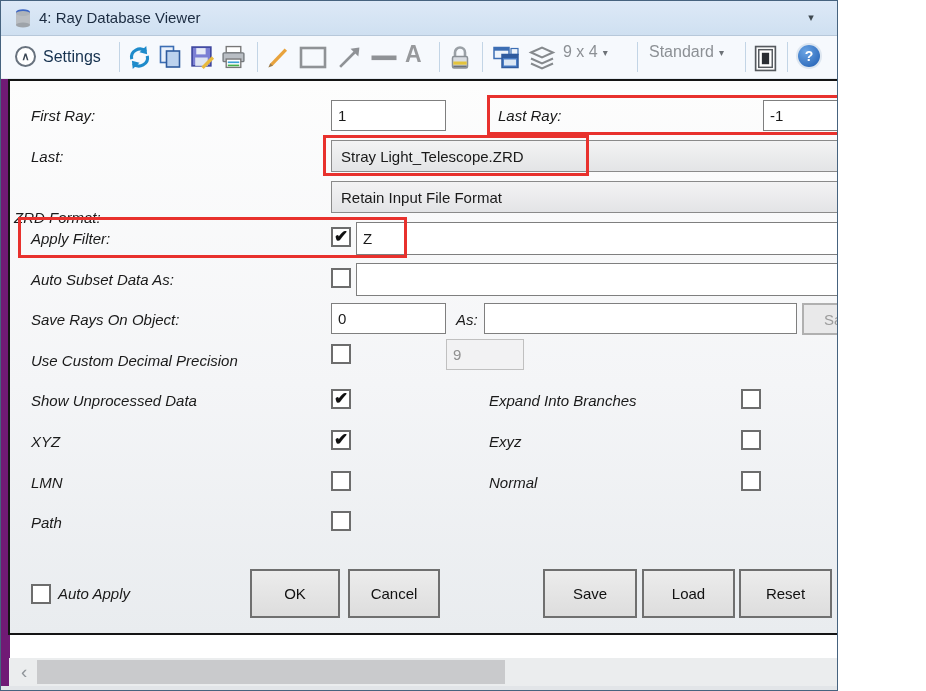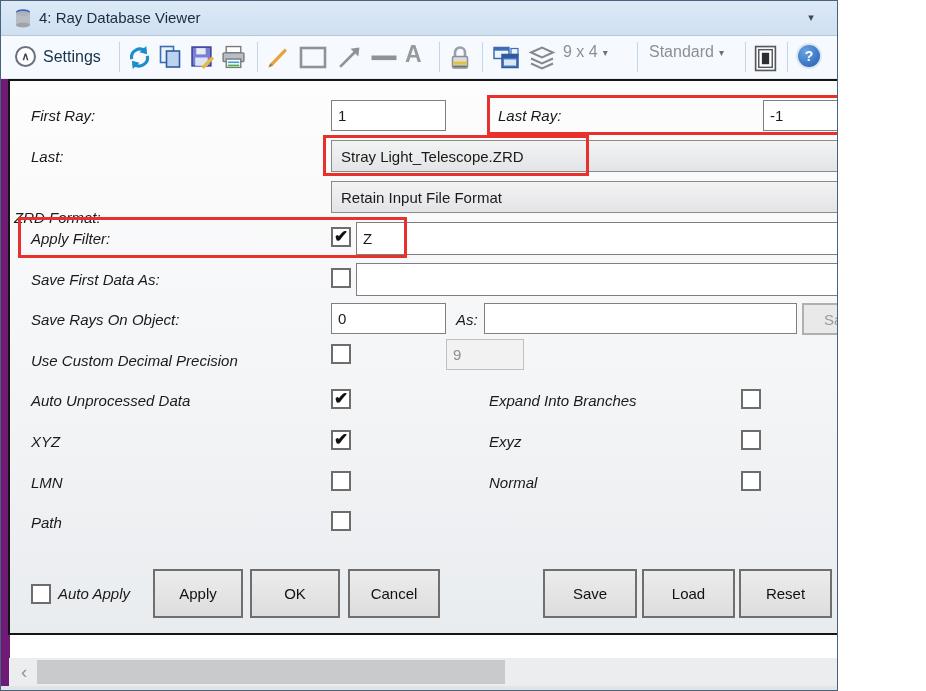--- a/index.html
+++ b/index.html
@@ -223,39 +223,39 @@
       <span class="chev">∨</span>
     </div>
 
     <span class="lbl" style="left:21px;top:149px;">Apply Filter:</span>
     <div class="cb" style="left:321px;top:146px;">
       <span class="mark">✔</span>
     </div>
     <input class="inp" style="left: 346px; top: 141px; width: 524px; height: 33px;" value="Z">
     <div class="hl" style="left:8px;top:136px;width:389px;height:41px;"></div>
 
-    <span class="lbl" style="left:21px;top:190px;">Save First Data As:</span>
+    <span class="lbl" style="left:21px;top:190px;">Auto Subset Data As:</span>
     <div class="cb" style="left:321px;top:187px;">
       <span class="mark"></span>
     </div>
     <input class="inp" style="left: 346px; top: 182px; width: 524px; height: 33px;" value="">
 
     <span class="lbl" style="left:21px;top:230px;">Save Rays On Object:</span>
     <input class="inp" style="left: 321px; top: 222px; width: 115px; height: 31px;" value="0">
     <span class="lbl" style="left:446px;top:230px;">As:</span>
     <input class="inp" style="left: 474px; top: 222px; width: 313px; height: 31px;" value="">
     <div class="btn dis" style="left:792px;top:222px;width:78px;height:32px;">Save</div>
 
     <span class="lbl" style="left:21px;top:271px;">Use Custom Decimal Precision</span>
     <div class="cb" style="left:321px;top:263px;">
       <span class="mark"></span>
     </div>
     <input class="inp dis" style="left: 436px; top: 258px; width: 78px; height: 31px;" value="9">
 
-    <span class="lbl" style="left:21px;top:311px;">Auto Unprocessed Data</span>
+    <span class="lbl" style="left:21px;top:311px;">Show Unprocessed Data</span>
     <div class="cb" style="left:321px;top:308px;">
       <span class="mark">✔</span>
     </div>
     <span class="lbl" style="left:479px;top:311px;">Expand Into Branches</span>
     <div class="cb" style="left:731px;top:308px;">
       <span class="mark"></span>
     </div>
 
     <span class="lbl" style="left:21px;top:352px;">XYZ</span>
     <div class="cb" style="left:321px;top:349px;">
@@ -277,21 +277,20 @@
 
     <span class="lbl" style="left:21px;top:433px;">Path</span>
     <div class="cb" style="left:321px;top:430px;">
       <span class="mark"></span>
     </div>
 
     <div class="cb" style="left:21px;top:503px;">
       <span class="mark"></span>
     </div>
     <span class="lbl" style="left:48px;top:504px;">Auto Apply</span>
-    <div class="btn" style="left:143px;top:488px;width:90px;height:49px;">Apply</div>
     <div class="btn" style="left:338px;top:488px;width:92px;height:49px;">Cancel</div>
     <div class="btn" style="left:240px;top:488px;width:90px;height:49px;">OK</div>
     <div class="btn" style="left:533px;top:488px;width:94px;height:49px;">Save</div>
     <div class="btn" style="left:632px;top:488px;width:93px;height:49px;">Load</div>
     <div class="btn" style="left:729px;top:488px;width:93px;height:49px;">Reset</div>
   </div>
 
   <div class="vscroll">
     <span class="scroll-glyph" style="left:6px;top:8px;">∧</span>
     <span class="scroll-glyph" style="left:6px;top:552px;">∨</span>

